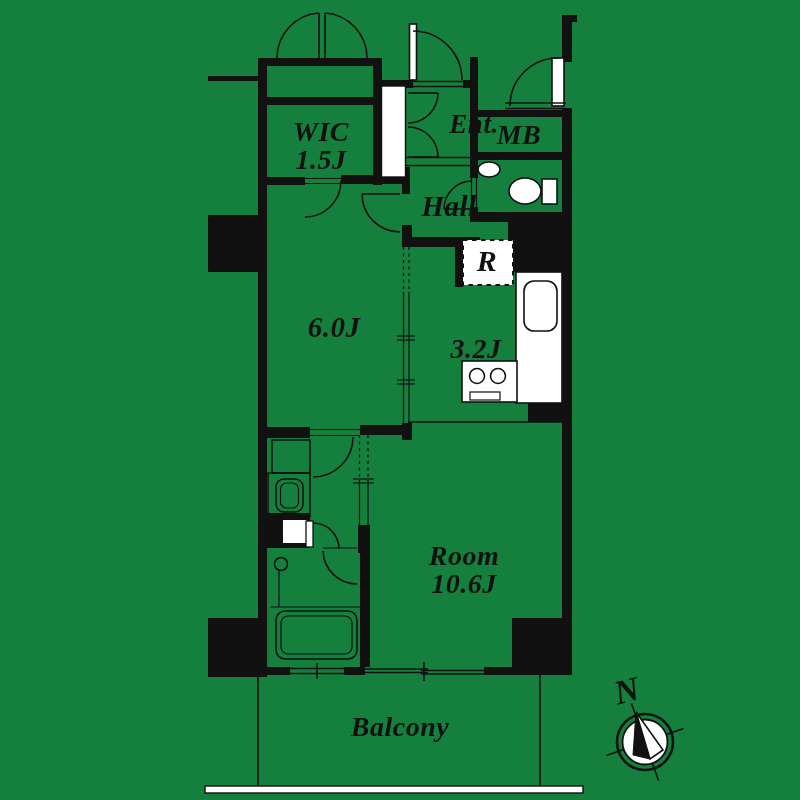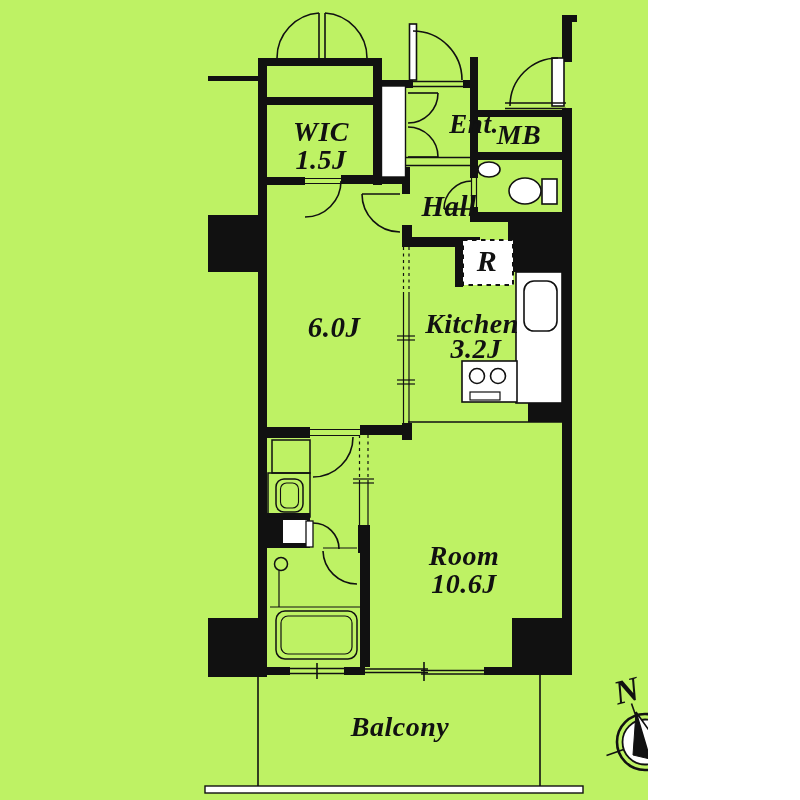--- a/index.html
+++ b/index.html
@@ -1,17 +1,17 @@
 <!DOCTYPE html>
 <html><head>
 <meta charset="utf-8">
 <style>
   html,body{margin:0;padding:0;background:#fff;}
   .plan{
-    position:relative;width:648px;height:800px;background:#bef264;overflow:hidden;
+    position:relative;width:800px;height:800px;background:#15803d;overflow:hidden;
     font-family:"Liberation Serif", serif;
   }
   .plan svg{position:absolute;left:0;top:0;}
   .lbl{
     position:absolute;transform:translate(-50%,-50%);
     font-weight:bold;font-style:italic;color:#111;white-space:nowrap;
     letter-spacing:0.5px;line-height:1;
   }
   .lbl.n{transform:translate(-50%,-50%) rotate(-15deg);}
 </style>
@@ -215,20 +215,19 @@
     <polygon points="636,712 650,759 663,750" fill="#fff" stroke="#111" stroke-width="1.6"></polygon>
   </g>
 </svg>
 
   <div class="lbl" style="left:321px;top:132px;font-size:28px;">WIC</div>
   <div class="lbl" style="left:321px;top:160px;font-size:28px;font-style:italic;">1.5J</div>
   <div class="lbl" style="left:439px;top:124px;font-size:27px;margin-left:35px;">Ent.</div>
   <div class="lbl" style="left:519px;top:135px;font-size:28px;">MB</div>
   <div class="lbl" style="left:437px;top:206px;font-size:29px;margin-left:12px;">Hall</div>
   <div class="lbl" style="left:334px;top:327px;font-size:29px;">6.0J</div>
-  <div class="lbl" style="left:472px;top:324px;font-size:28px;">Kitchen</div>
   <div class="lbl" style="left:476px;top:349px;font-size:28px;">3.2J</div>
   <div class="lbl" style="left:487px;top:261px;font-size:30px;">R</div>
   <div class="lbl" style="left:464px;top:556px;font-size:28px;">Room</div>
   <div class="lbl" style="left:464px;top:584px;font-size:28px;">10.6J</div>
   <div class="lbl" style="left:400px;top:727px;font-size:28px;">Balcony</div>
   <div class="lbl n" style="left:627px;top:691px;font-size:34px;">N</div>
 </div>
 
 </body></html>

